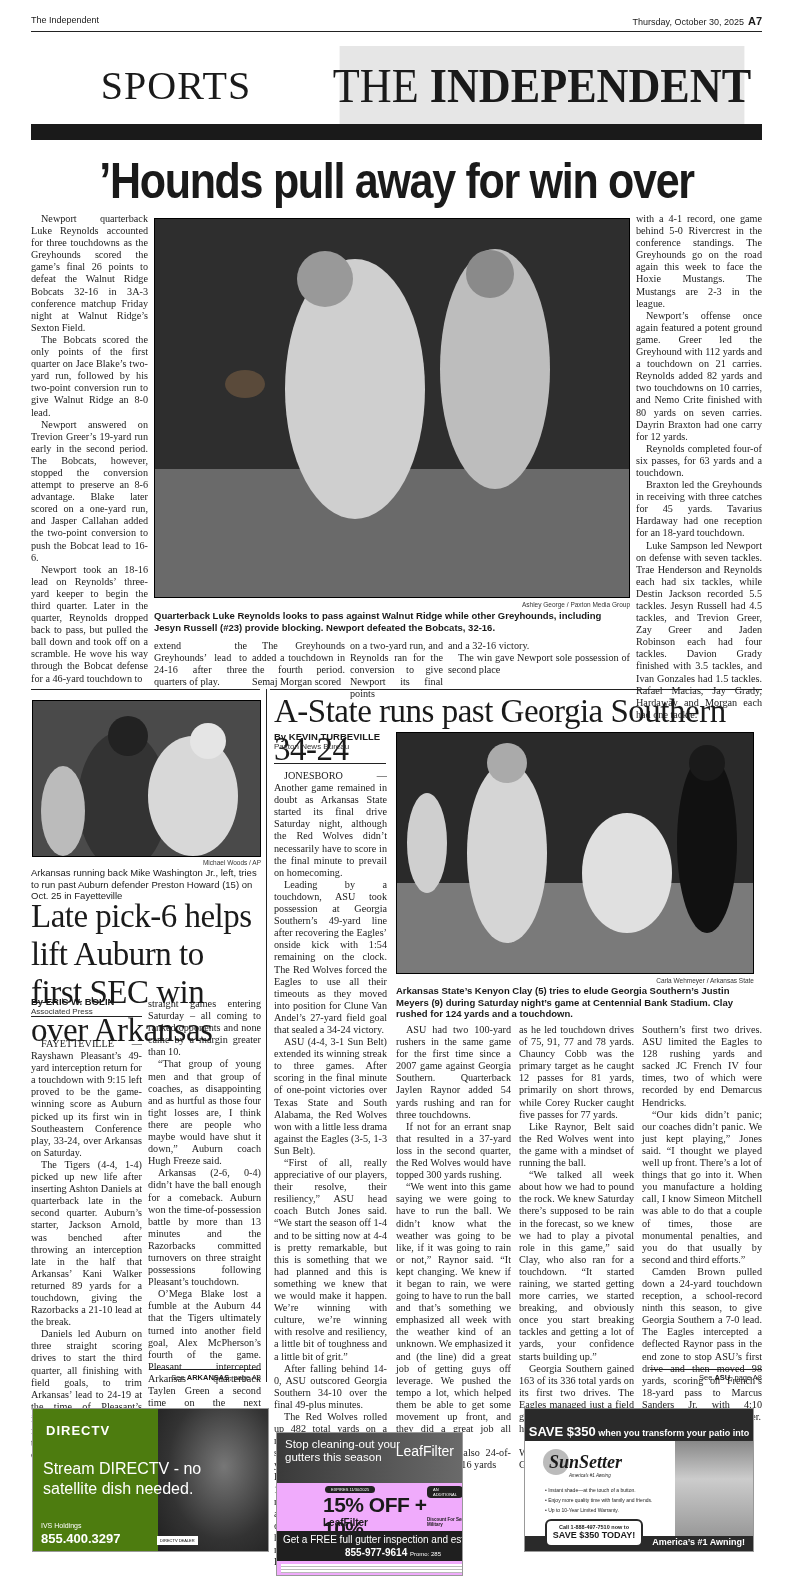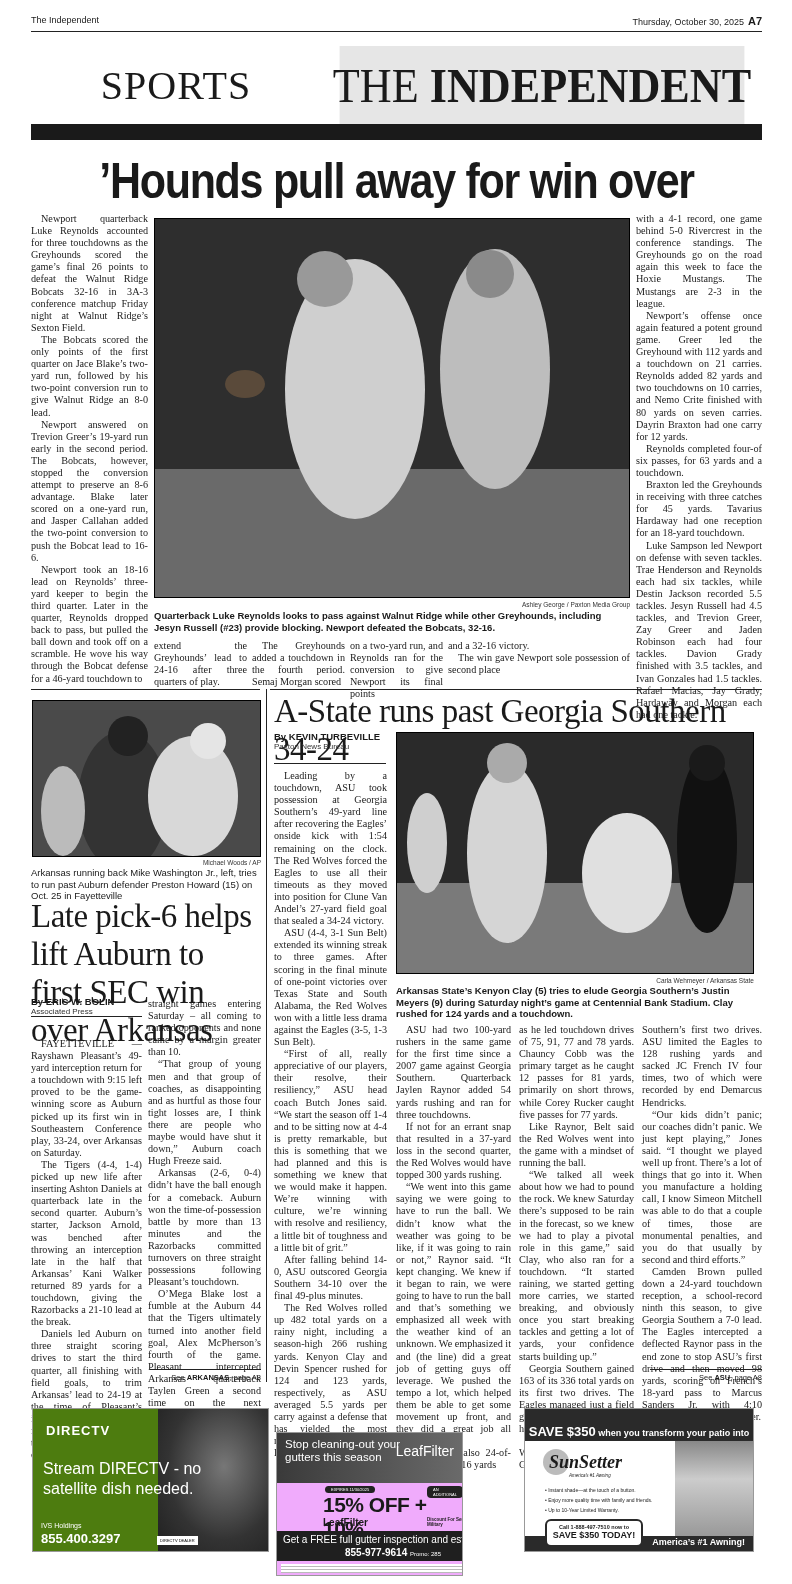--- a/index.html
+++ b/index.html
@@ -138,20 +138,21 @@
     <ellipse cx="230" cy="140" rx="45" ry="60" fill="#e0e0e0"></ellipse>
     <ellipse cx="310" cy="110" rx="30" ry="90" fill="#111"></ellipse>
     <circle cx="310" cy="30" r="18" fill="#1a1a1a"></circle>
     <ellipse cx="30" cy="110" rx="20" ry="50" fill="#cfcfcf"></ellipse>
   </svg>
 </div>
 <div class="abs credit" style="left:396px;top:977px;width:358px">Carla Wehmeyer / Arkansas State</div>
 <div class="abs caption" style="left:396px;top:985px;width:366px">Arkansas State’s Kenyon Clay (5) tries to elude Georgia Southern’s Justin Meyers (9) during Saturday night’s game at Centennial Bank Stadium. Clay rushed for 124 yards and a touchdown.</div>
 
 <div class="abs col" style="left:274px;top:770px;width:113px">
+  <p>JONESBORO — Another game remained in doubt as Arkansas State started its final drive Saturday night, although the Red Wolves didn’t necessarily have to score in the final minute to prevail on homecoming.</p>
   <p>Leading by a touchdown, ASU took possession at Georgia Southern’s 49-yard line after recovering the Eagles’ onside kick with 1:54 remaining on the clock. The Red Wolves forced the Eagles to use all their timeouts as they moved into position for Clune Van Andel’s 27-yard field goal that sealed a 34-24 victory.</p>
   <p>ASU (4-4, 3-1 Sun Belt) extended its winning streak to three games. After scoring in the final minute of one-point victories over Texas State and South Alabama, the Red Wolves won with a little less drama against the Eagles (3-5, 1-3 Sun Belt).</p>
   <p>“First of all, really appreciative of our players, their resolve, their resiliency,” ASU head coach Butch Jones said. “We start the season off 1-4 and to be sitting now at 4-4 is pretty remarkable, but this is something that we had planned and this is something we knew that we would make it happen. We’re winning with culture, we’re winning with resolve and resiliency, a little bit of toughness and a little bit of grit.”</p>
   <p>After falling behind 14-0, ASU outscored Georgia Southern 34-10 over the final 49-plus minutes.</p>
   <p>The Red Wolves rolled up 482 total yards on a rainy night, including a season-high 266 rushing yards. Kenyon Clay and Devin Spencer rushed for 124 and 123 yards, respectively, as ASU averaged 5.5 yards per carry against a defense that has yielded the most rushing yards in the Sun Belt.</p>
 </div>
 <div class="abs col" style="left:396px;top:1024px;width:115px">
   <p>ASU had two 100-yard rushers in the same game for the first time since a 2007 game against Georgia Southern. Quarterback Jaylen Raynor added 54 yards rushing and ran for three touchdowns.</p>
   <p>If not for an errant snap that resulted in a 37-yard loss in the second quarter, the Red Wolves would have topped 300 yards rushing.</p>
   <p>“We went into this game saying we were going to have to run the ball. We didn’t know what the weather was going to be like, if it was going to rain or not,” Raynor said. “It kept changing. We knew if it began to rain, we were going to have to run the ball and that’s something we emphasized all week with the weather kind of an unknown. We emphasized it and (the line) did a great job of getting guys off leverage. We pushed the tempo a lot, which helped them be able to get some movement up front, and they did a great job all night.”</p>

